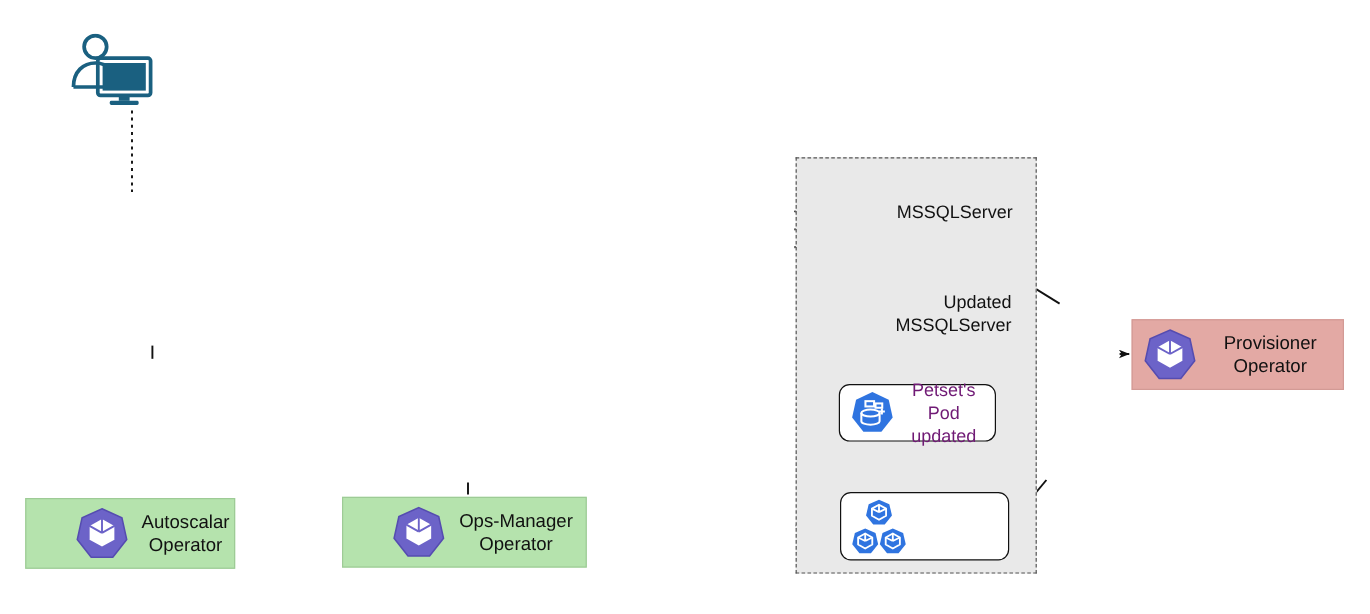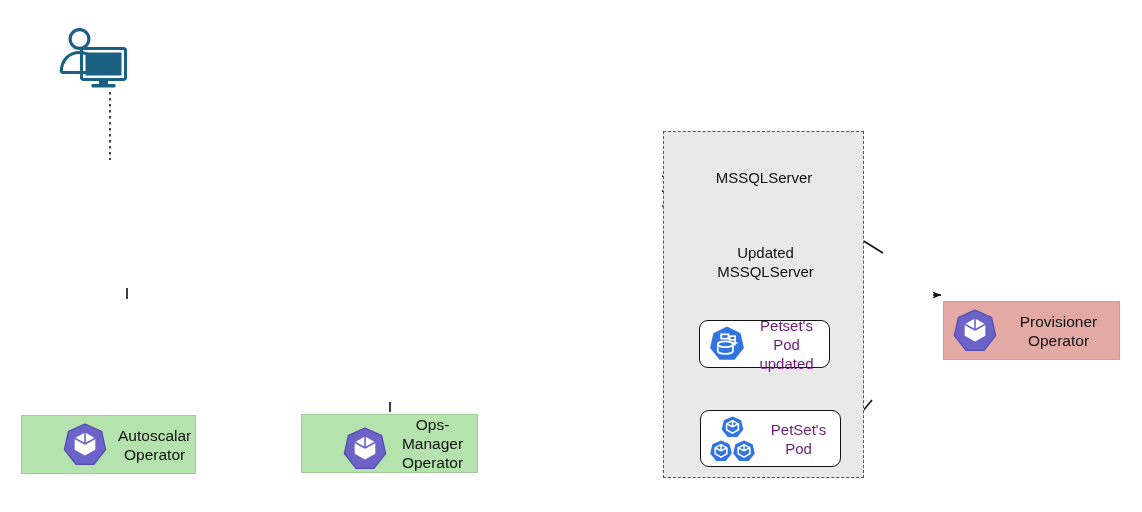--- a/index.html
+++ b/index.html
@@ -74,21 +74,21 @@
     background: #e9e9e9;
     border: 1.6px dashed #555555;
   }
 
   
   .plain-label {
     position: absolute;
     font-size: 15px;
     line-height: 19px;
     color: #111111;
-    text-align: center;
+    text-align: right;
     white-space: pre-line;
   }
 
   
   .pod-box {
     position: absolute;
     box-sizing: border-box;
     background: #ffffff;
     border: 1.6px solid #111111;
     border-radius: 9px;
@@ -241,54 +241,52 @@
       </g>
 
       <g transform="translate(24,24)">
         <path d="M11,1.4 L19.6,5.2 L21.8,14.5 L15.8,22.0 L6.2,22.0 L0.2,14.5 L2.4,5.2 Z" fill="#2f74e0"></path>
         <g fill="none" stroke="#ffffff" stroke-width="1.55" stroke-linejoin="round">
           <path d="M11,5.6 L16.9,8.9 L16.9,14.8 L11,18.1 L5.1,14.8 L5.1,8.9 Z"></path>
           <path d="M11,5.6 L11,11.8 M11,11.8 L5.1,8.9 M11,11.8 L16.9,8.9"></path>
         </g>
       </g>
     </svg>
-    <span class="pod-label">PetSet's
-Pod</span>
   </div>
 
   <div class="node operator green" style="left:21px; top:415px; width:175px; height:59px;">
     <svg class="op-icon" viewBox="0 0 46 46" xmlns="http://www.w3.org/2000/svg">
       <path d="M23,2.0 L39.6,9.4 L43.6,27.6 L32.0,42.4 L14.0,42.4 L2.4,27.6 L6.4,9.4 Z" fill="#6c63c8"></path>
       <path d="M23,2.0 L39.6,9.4 L43.6,27.6 L32.0,42.4 L14.0,42.4 L2.4,27.6 L6.4,9.4 Z" fill="none" stroke="#554cb0" stroke-width="1.3"></path>
       <path d="M23,9.6 L34.1,15.8 L34.1,28.2 L23,34.4 L11.9,28.2 L11.9,15.8 Z" fill="#ffffff"></path>
       <path d="M23,9.6 L23,22.0 L11.9,15.8 Z" fill="#ffffff"></path>
       <g fill="none" stroke="#6c63c8" stroke-width="1.6" stroke-linejoin="round">
         <path d="M23,9.6 L34.1,15.8 L34.1,28.2 L23,34.4 L11.9,28.2 L11.9,15.8 Z"></path>
         <path d="M23,9.6 L23,22.0 M23,22.0 L11.9,15.8 M23,22.0 L34.1,15.8"></path>
       </g>
     </svg>
     <span class="op-label">Autoscalar
 Operator</span>
   </div>
 
-  <div class="node operator green" style="left:301px; top:414px; width:177px; height:59px;align-items:flex-end;">
+  <div class="node operator green" style="left:285px; top:414px; width:204px; height:59px;">
     <svg class="op-icon" viewBox="0 0 46 46" xmlns="http://www.w3.org/2000/svg">
       <path d="M23,2.0 L39.6,9.4 L43.6,27.6 L32.0,42.4 L14.0,42.4 L2.4,27.6 L6.4,9.4 Z" fill="#6c63c8"></path>
       <path d="M23,2.0 L39.6,9.4 L43.6,27.6 L32.0,42.4 L14.0,42.4 L2.4,27.6 L6.4,9.4 Z" fill="none" stroke="#554cb0" stroke-width="1.3"></path>
       <path d="M23,9.6 L34.1,15.8 L34.1,28.2 L23,34.4 L11.9,28.2 L11.9,15.8 Z" fill="#ffffff"></path>
       <g fill="none" stroke="#6c63c8" stroke-width="1.6" stroke-linejoin="round">
         <path d="M23,9.6 L34.1,15.8 L34.1,28.2 L23,34.4 L11.9,28.2 L11.9,15.8 Z"></path>
         <path d="M23,9.6 L23,22.0 M23,22.0 L11.9,15.8 M23,22.0 L34.1,15.8"></path>
       </g>
     </svg>
     <span class="op-label">Ops-Manager
 Operator</span>
   </div>
 
-  <div class="node operator salmon" style="left:943px; top:266px; width:177px; height:59px;margin-top:35px;">
+  <div class="node operator salmon" style="left:943px; top:266px; width:177px; height:59px;">
     <svg class="op-icon" viewBox="0 0 46 46" xmlns="http://www.w3.org/2000/svg">
       <path d="M23,2.0 L39.6,9.4 L43.6,27.6 L32.0,42.4 L14.0,42.4 L2.4,27.6 L6.4,9.4 Z" fill="#6c63c8"></path>
       <path d="M23,2.0 L39.6,9.4 L43.6,27.6 L32.0,42.4 L14.0,42.4 L2.4,27.6 L6.4,9.4 Z" fill="none" stroke="#554cb0" stroke-width="1.3"></path>
       <path d="M23,9.6 L34.1,15.8 L34.1,28.2 L23,34.4 L11.9,28.2 L11.9,15.8 Z" fill="#ffffff"></path>
       <g fill="none" stroke="#6c63c8" stroke-width="1.6" stroke-linejoin="round">
         <path d="M23,9.6 L34.1,15.8 L34.1,28.2 L23,34.4 L11.9,28.2 L11.9,15.8 Z"></path>
         <path d="M23,9.6 L23,22.0 M23,22.0 L11.9,15.8 M23,22.0 L34.1,15.8"></path>
       </g>
     </svg>
     <span class="op-label">Provisioner

